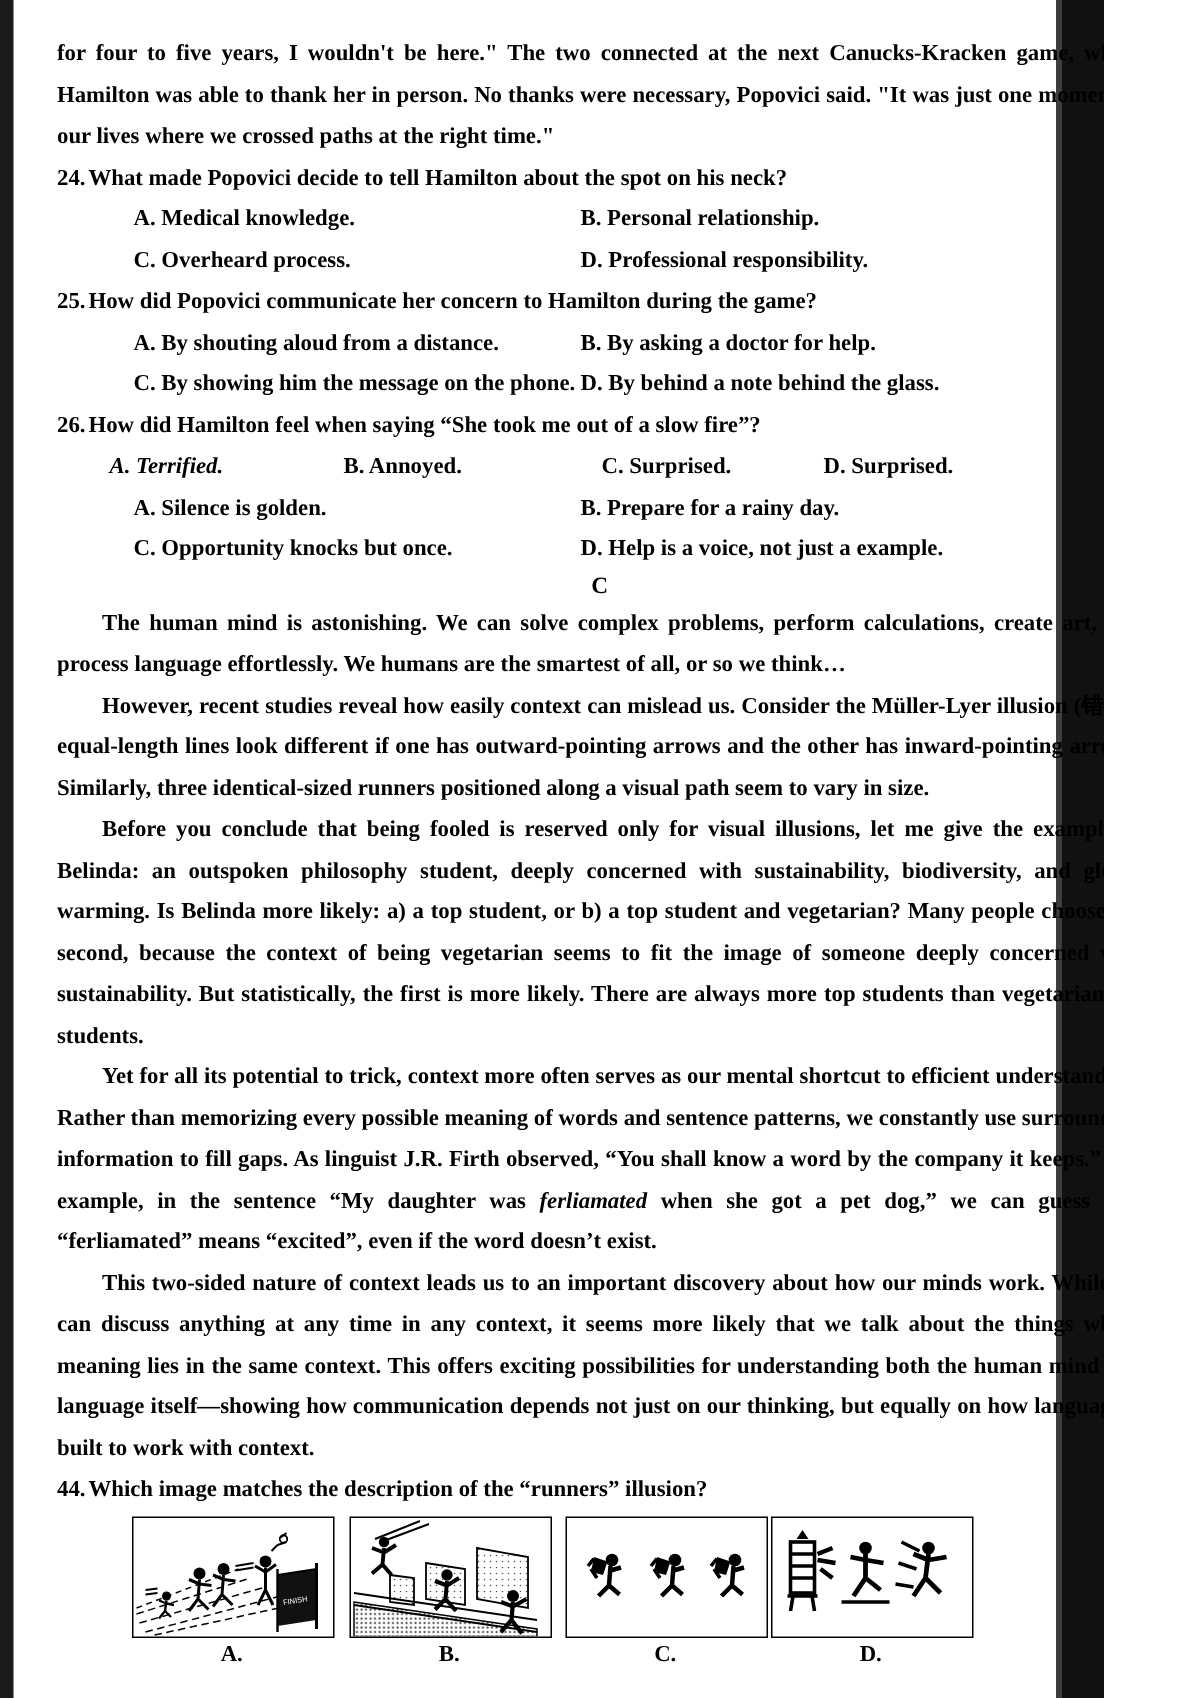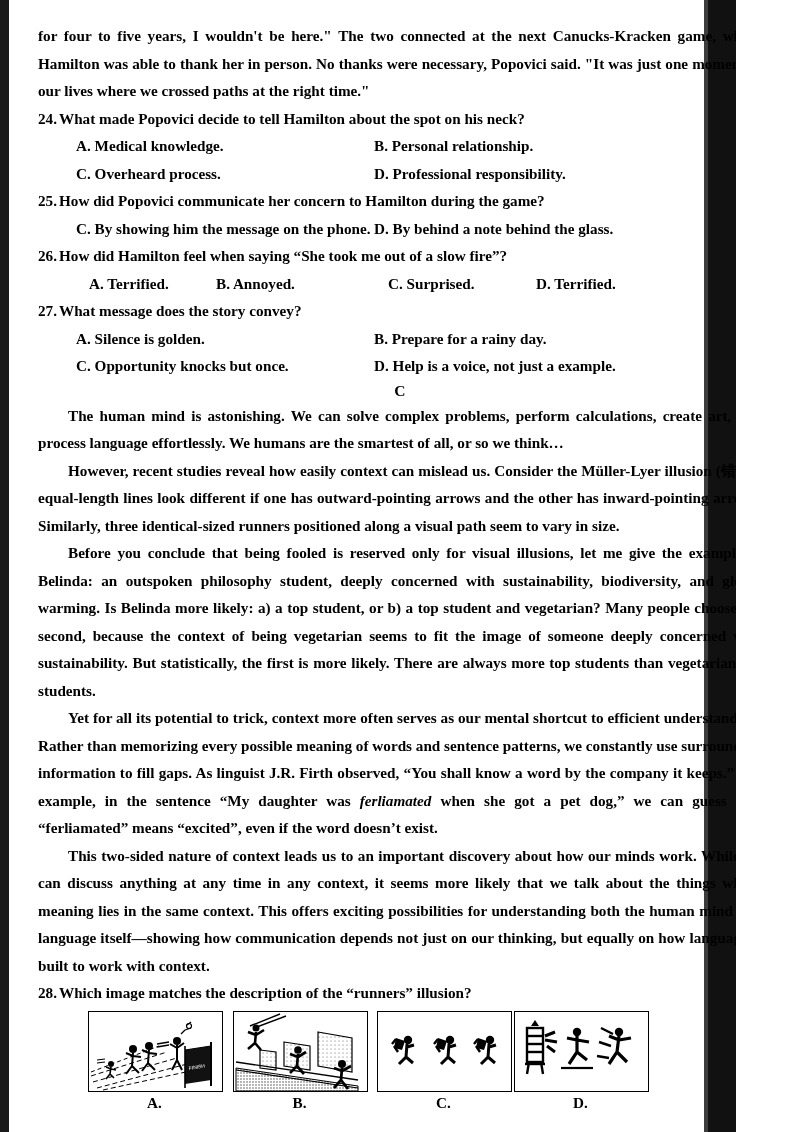--- a/index.html
+++ b/index.html
@@ -65,24 +65,25 @@
     position: relative;
     height: 27.5px;
     font-size: 15.2px;
     line-height: 27.5px;
     font-weight: 600;
     white-space: nowrap;
   }
   .opt {
     position: absolute;
     top: 0;
+    margin-left: 13px;
   }
   .col-a { left: 38px; }
   .col-b { left: 336px; }
-  .col-4a { left: 51px; }
+  .col-4a { left: 22px; font-style: italic; }
   .col-4b { left: 178px; }
   .col-4c { left: 350px; }
   .col-4d { left: 498px; }
 
   .section-letter {
     text-align: center;
     font-size: 15.5px;
     line-height: 22px;
     font-weight: 600;
     letter-spacing: .5px;
@@ -148,56 +149,57 @@
     </div>
     <div class="opt-row">
       <span class="opt col-a">C. Overheard process.</span>
       <span class="opt col-b">D. Professional responsibility.</span>
     </div>
 
     <div class="q-line">
       <span>25.</span><span class="q-stem">How did Popovici communicate her concern to Hamilton during the game?</span>
     </div>
     <div class="opt-row">
+      <span class="opt col-a">A. By shouting aloud from a distance.</span>
+      <span class="opt col-b">B. By asking a doctor for help.</span>
+    </div>
+    <div class="opt-row">
       <span class="opt col-a">C. By showing him the message on the phone.</span>
       <span class="opt col-b">D. By behind a note behind the glass.</span>
     </div>
 
     <div class="q-line">
       <span>26.</span><span class="q-stem">How did Hamilton feel when saying “She took me out of a slow fire”?</span>
     </div>
     <div class="opt-row">
       <span class="opt col-4a">A. Terrified.</span>
       <span class="opt col-4b">B. Annoyed.</span>
       <span class="opt col-4c">C. Surprised.</span>
-      <span class="opt col-4d">D. Terrified.</span>
-    </div>
-
-    <div class="q-line">
-      <span>27.</span><span class="q-stem">What message does the story convey?</span>
-    </div>
+      <span class="opt col-4d">D. Surprised.</span>
+    </div>
+
     <div class="opt-row">
       <span class="opt col-a">A. Silence is golden.</span>
       <span class="opt col-b">B. Prepare for a rainy day.</span>
     </div>
     <div class="opt-row">
       <span class="opt col-a">C. Opportunity knocks but once.</span>
       <span class="opt col-b">D. Help is a voice, not just a example.</span>
     </div>
 
     <div class="section-letter">C</div>
 
     <p class="body-para indent">The human mind is astonishing. We can solve complex problems, perform calculations, create art, and process language effortlessly. We humans are the smartest of all, or so we think…</p>
     <p class="body-para indent">However, recent studies reveal how easily context can mislead us. Consider the Müller-Lyer illusion (错觉): equal-length lines look different if one has outward-pointing arrows and the other has inward-pointing arrows. Similarly, three identical-sized runners positioned along a visual path seem to vary in size.</p>
     <p class="body-para indent">Before you conclude that being fooled is reserved only for visual illusions, let me give the example of Belinda: an outspoken philosophy student, deeply concerned with sustainability, biodiversity, and global warming. Is Belinda more likely: a) a top student, or b) a top student and vegetarian? Many people choose the second, because the context of being vegetarian seems to fit the image of someone deeply concerned with sustainability. But statistically, the first is more likely. There are always more top students than vegetarian top students.</p>
     <p class="body-para indent"><span>Yet for all its potential to trick, context more often serves as our mental shortcut to efficient understanding. Rather than memorizing every possible meaning of words and sentence patterns, we constantly use surrounding information to fill gaps. As linguist J.R. Firth observed, “You shall know a word by the company it keeps.” For example, in the sentence “My daughter was </span><span class="italic-word">ferliamated</span><span> when she got a pet dog,” we can guess that “ferliamated” means “excited”, even if the word doesn’t exist.</span></p>
     <p class="body-para indent">This two-sided nature of context leads us to an important discovery about how our minds work. While we can discuss anything at any time in any context, it seems more likely that we talk about the things whose meaning lies in the same context. This offers exciting possibilities for understanding both the human mind and language itself—showing how communication depends not just on our thinking, but equally on how language is built to work with context.</p>
 
     <div class="q-line">
-      <span>28.</span><span class="q-stem">Which image matches the description of the “runners” illusion?</span>
+      <span>44.</span><span class="q-stem">Which image matches the description of the “runners” illusion?</span>
     </div>
 
     <div class="figure-row">
 
       <div class="fig-box fig-a">
         <svg width="133" height="79" viewBox="0 0 133 79">
           <g stroke="#000" stroke-width="1" fill="none">
             <path d="M2 64 L78 40" stroke-dasharray="5,3"></path>
             <path d="M4 70 L88 46" stroke-dasharray="5,3"></path>
             <path d="M8 76 L98 52" stroke-dasharray="5,3"></path>

